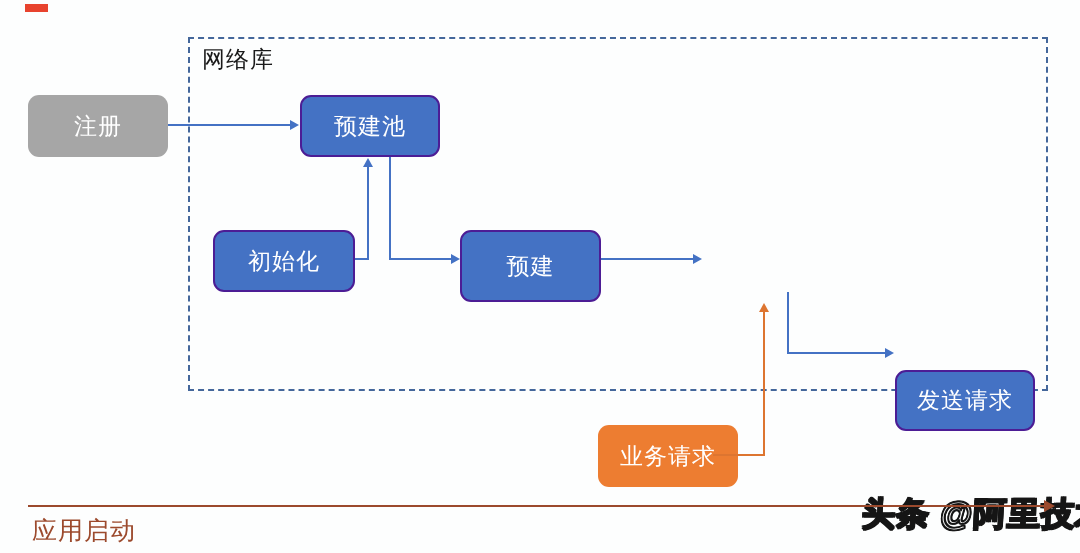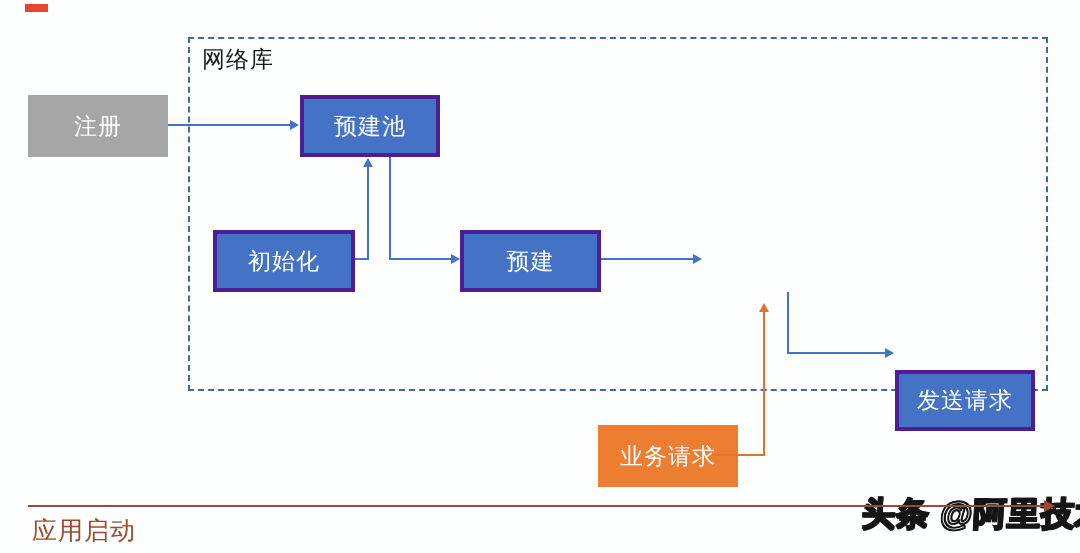--- a/index.html
+++ b/index.html
@@ -3,23 +3,23 @@
 <meta charset="utf-8">
 <style>
   html,body{margin:0;padding:0;background:#ffffff;}
   #stage{
     position:relative;width:1080px;height:553px;background:#fdfefe;
     font-family:"Liberation Sans","DejaVu Sans",sans-serif;overflow:hidden;
   }
   
   .node{
     position:absolute;display:flex;align-items:center;justify-content:center;
-    color:#ffffff;font-size:23px;letter-spacing:1px;box-sizing:border-box;
+    color:#ffffff;font-size:23px;letter-spacing:1px;box-sizing:border-box;border-radius:11px;
   }
-  .node.blue{background:#4472C4;border:4px solid #4c1d95;}
+  .node.blue{background:#4472C4;border:2px solid #4c1d95;}
   .node.gray{background:#A6A6A6;border:none;}
   .node.orange{background:#ED7D31;border:none;}
   
   .group{
     position:absolute;left:188px;top:37px;width:860px;height:354px;
     border:2px dashed #44679B;box-sizing:border-box;
   }
   .group-label{
     position:absolute;left:202px;top:44px;font-size:23px;color:#1a1a1a;
     letter-spacing:1px;
@@ -58,21 +58,21 @@
 
   <div class="group"></div>
   <div class="group-label">网络库</div>
 
   <div class="node gray" style="left:28px;top:95px;width:140px;height:62px;">注册</div>
 
   <div class="node blue" style="left:300px;top:95px;width:140px;height:62px;">预建池</div>
 
   <div class="node blue" style="left:213px;top:230px;width:142px;height:62px;">初始化</div>
 
-  <div class="node blue" style="left:460px;top:230px;width:141px;height:62px;">预建</div>
+  <div class="node blue" style="left:460px;top:230px;width:141px;height:72px;">预建</div>
 
 
   <div class="node blue" style="left:895px;top:322px;width:140px;height:61px;margin-top:48px;">发送请求</div>
 
   <div class="node orange" style="left:573px;top:425px;width:140px;height:62px;margin-left:25px;">业务请求</div>
 
   <div class="line" style="left:168px;top:124px;width:123px;height:2px;"></div>
   <div class="arr arr-r" style="left:290px;top:120px;"></div>
 
   <div class="line" style="left:355px;top:258px;width:14px;height:2px;"></div>

